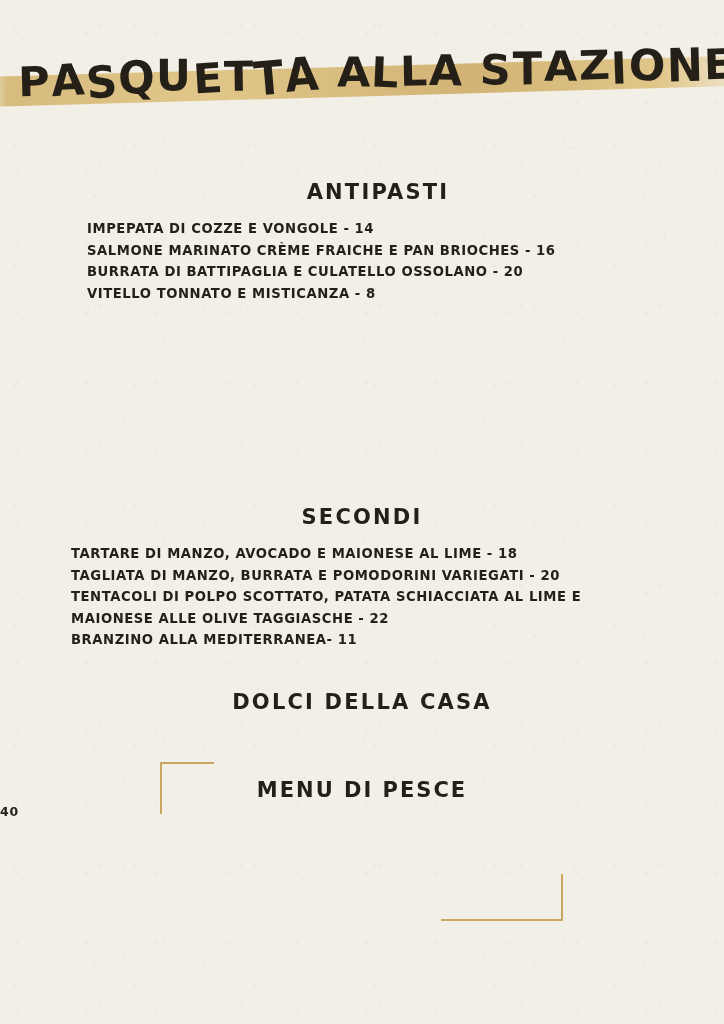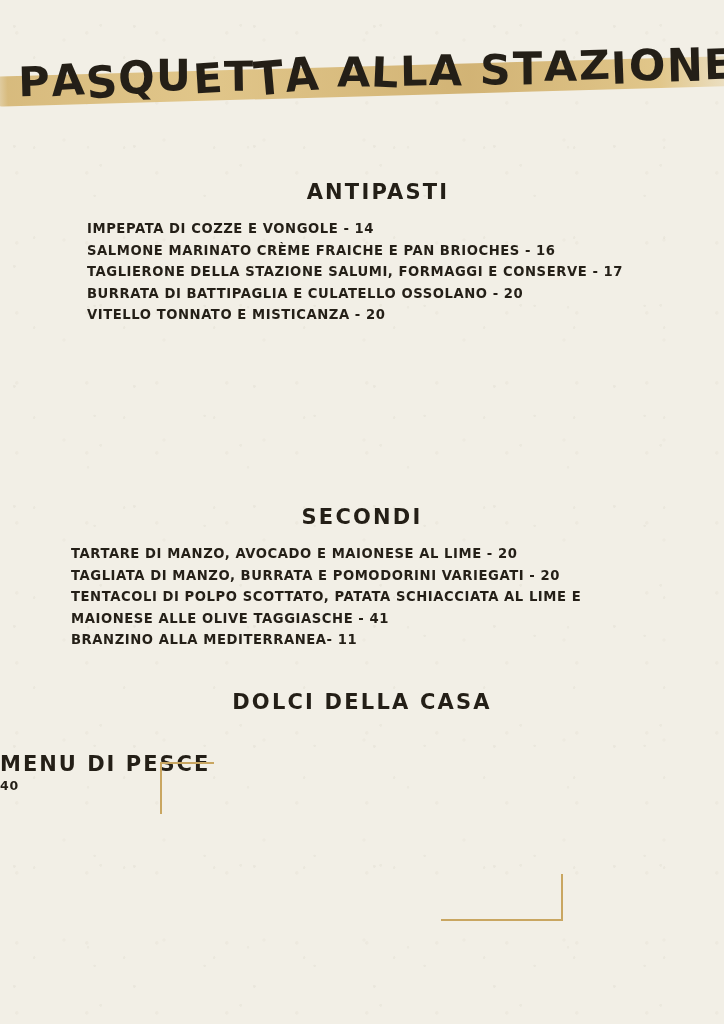--- a/index.html
+++ b/index.html
@@ -134,26 +134,27 @@
   .bracket-br {
     position: absolute;
     left: 441px;
     top: 122px;
     width: 120px;
     height: 45px;
     border-right: 2.5px solid #c9a661;
     border-bottom: 2.5px solid #c9a661;
   }
   .setmenu-title {
-    text-align: left;
+    text-align: center;
     font-family: "DejaVu Sans", sans-serif;
     font-weight: bold;
     font-size: 21px;
     letter-spacing: 2px;
     color: #241f17;
+    margin-top: 26px;
   }
   .setmenu-list {
     margin: 10px 0 0 0;
     padding: 0;
     list-style: none;
     text-align: center;
   }
   .setmenu-list li {
     font-family: "DejaVu Sans", sans-serif;
     font-weight: bold;
@@ -183,33 +184,32 @@
       <div class="title-brush"></div>
       <div class="title-text" id="title-text"><span class="ch" style="transform: translateY(0.36px) rotate(-0.08deg) scaleY(0.948);">P</span><span class="ch" style="transform: translateY(-0.34px) rotate(-2.05deg) scaleY(1.011);">A</span><span class="ch" style="transform: translateY(2.27px) rotate(-3.37deg) scaleY(1.024);">S</span><span class="ch" style="transform: translateY(-1.29px) rotate(-0.71deg) scaleY(1.055);">Q</span><span class="ch" style="transform: translateY(-2.54px) rotate(1.26deg) scaleY(1.01);">U</span><span class="ch" style="transform: translateY(1.03px) rotate(-2.12deg) scaleY(0.955);">E</span><span class="ch" style="transform: translateY(-0.08px) rotate(0.48deg) scaleY(0.958);">T</span><span class="ch" style="transform: translateY(2.63px) rotate(-3.6deg) scaleY(1.085);">T</span><span class="ch" style="transform: translateY(-0.33px) rotate(-3.03deg) scaleY(1.083);">A</span><span class="ch" style="transform: translateY(-0.48px) rotate(-2.49deg) scaleY(1.018);">&nbsp;</span><span class="ch" style="transform: translateY(-1.32px) rotate(1.37deg) scaleY(0.957);">A</span><span class="ch" style="transform: translateY(-0.33px) rotate(3.88deg) scaleY(0.967);">L</span><span class="ch" style="transform: translateY(-1.02px) rotate(0.38deg) scaleY(0.955);">L</span><span class="ch" style="transform: translateY(-0.89px) rotate(2.18deg) scaleY(0.986);">A</span><span class="ch" style="transform: translateY(2.56px) rotate(-3.36deg) scaleY(0.968);">&nbsp;</span><span class="ch" style="transform: translateY(-0.18px) rotate(3.07deg) scaleY(0.968);">S</span><span class="ch" style="transform: translateY(-0.59px) rotate(0.82deg) scaleY(1.051);">T</span><span class="ch" style="transform: translateY(-2.18px) rotate(1.22deg) scaleY(0.966);">A</span><span class="ch" style="transform: translateY(-2.46px) rotate(-0.4deg) scaleY(0.938);">Z</span><span class="ch" style="transform: translateY(1.09px) rotate(-0.7deg) scaleY(1.034);">I</span><span class="ch" style="transform: translateY(-1.05px) rotate(3.64deg) scaleY(1);">O</span><span class="ch" style="transform: translateY(-0.37px) rotate(-0.03deg) scaleY(1.064);">N</span><span class="ch" style="transform: translateY(-0.36px) rotate(-0.39deg) scaleY(0.972);">E</span></div>
     </div>
   </div>
 
   <div class="section" style="top:180px;margin-left:16px;">
     <div class="section-heading">ANTIPASTI</div>
     <ul class="items">
       <li class="item">IMPEPATA DI COZZE E VONGOLE - 14</li>
       <li class="item">SALMONE MARINATO CRÈME FRAICHE E PAN BRIOCHES - 16</li>
-      <li class="item">TAGLIERONE DELLA STAZIONE SALUMI, FORMAGGI E CONSERVE - 17</li>
       <li class="item">BURRATA DI BATTIPAGLIA E CULATELLO OSSOLANO - 20</li>
-      <li class="item">VITELLO TONNATO E MISTICANZA - 20</li>
+      <li class="item">VITELLO TONNATO E MISTICANZA - 8</li>
     </ul>
   </div>
 
 
   <div class="section" style="top:505px;">
     <div class="section-heading">SECONDI</div>
     <ul class="items">
-      <li class="item">TARTARE DI MANZO, AVOCADO E MAIONESE AL LIME - 20</li>
+      <li class="item">TARTARE DI MANZO, AVOCADO E MAIONESE AL LIME - 18</li>
       <li class="item">TAGLIATA DI MANZO, BURRATA E POMODORINI VARIEGATI - 20</li>
-      <li class="item wrap" style="padding-right:95px;">TENTACOLI DI POLPO SCOTTATO, PATATA SCHIACCIATA AL LIME E MAIONESE ALLE OLIVE TAGGIASCHE - 41</li>
+      <li class="item wrap" style="padding-right:95px;">TENTACOLI DI POLPO SCOTTATO, PATATA SCHIACCIATA AL LIME E MAIONESE ALLE OLIVE TAGGIASCHE - 22</li>
       <li class="item">BRANZINO ALLA MEDITERRANEA- 11</li>
     </ul>
   </div>
 
   <div class="section" style="top:690px;">
     <div class="section-heading">DOLCI DELLA CASA</div>
   </div>
 
   <div class="setmenu">
     <div class="bracket-tl"></div>

